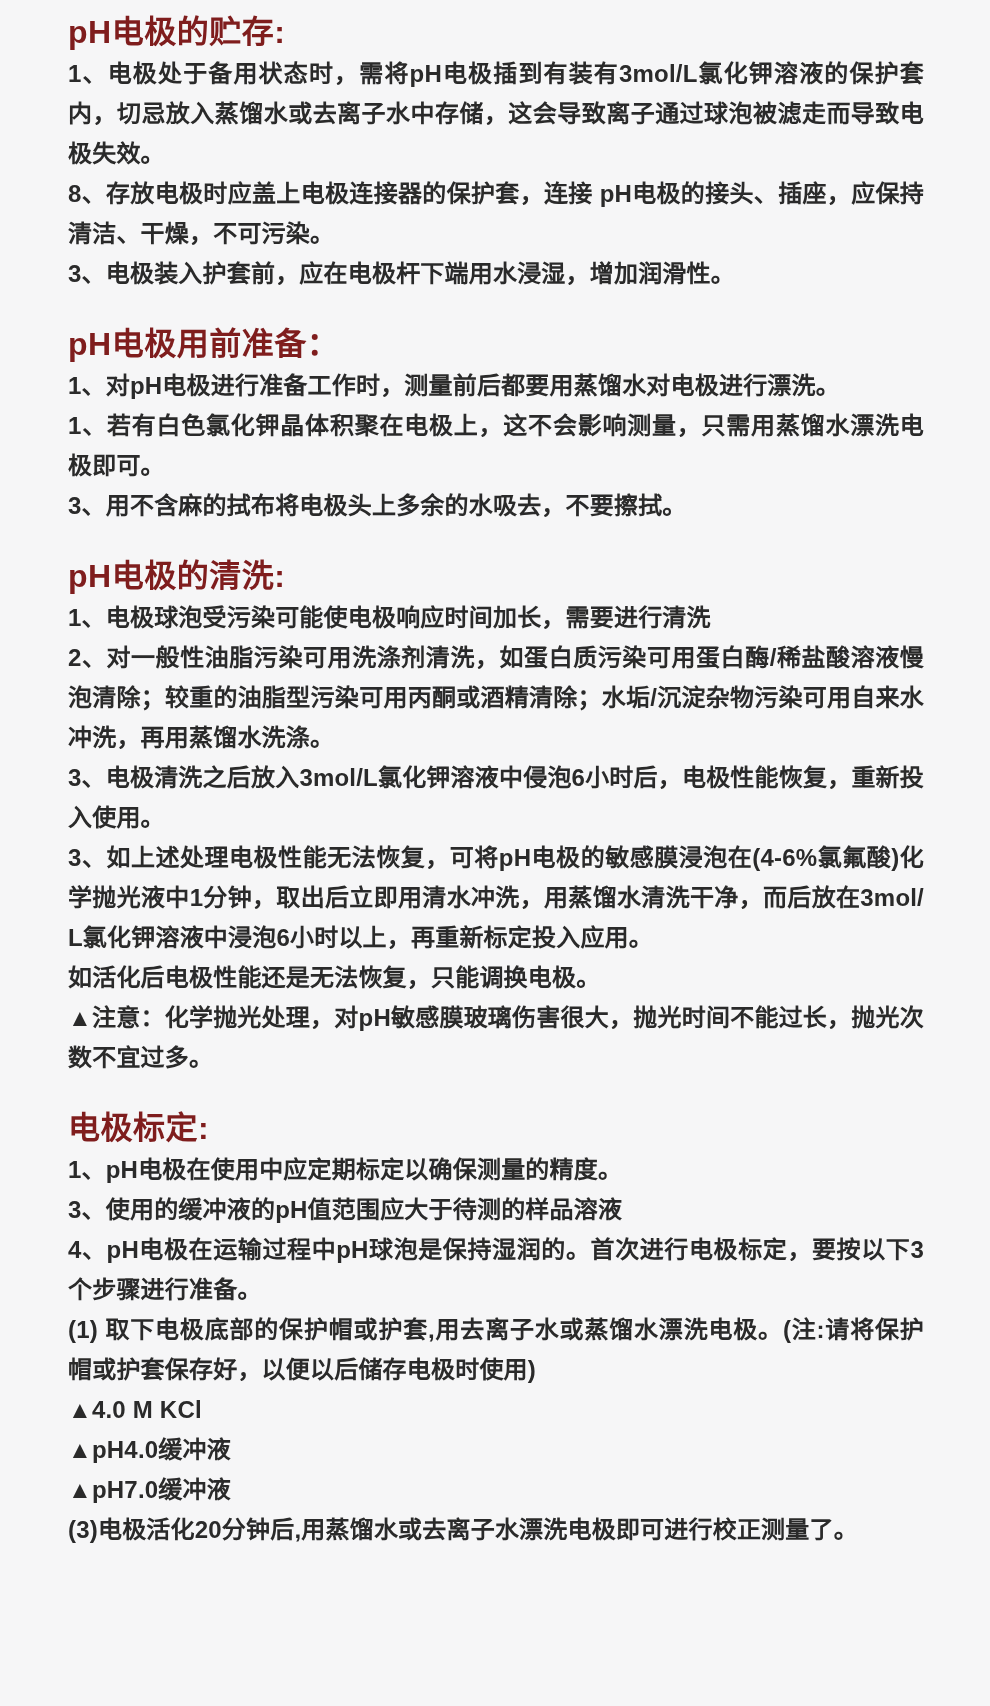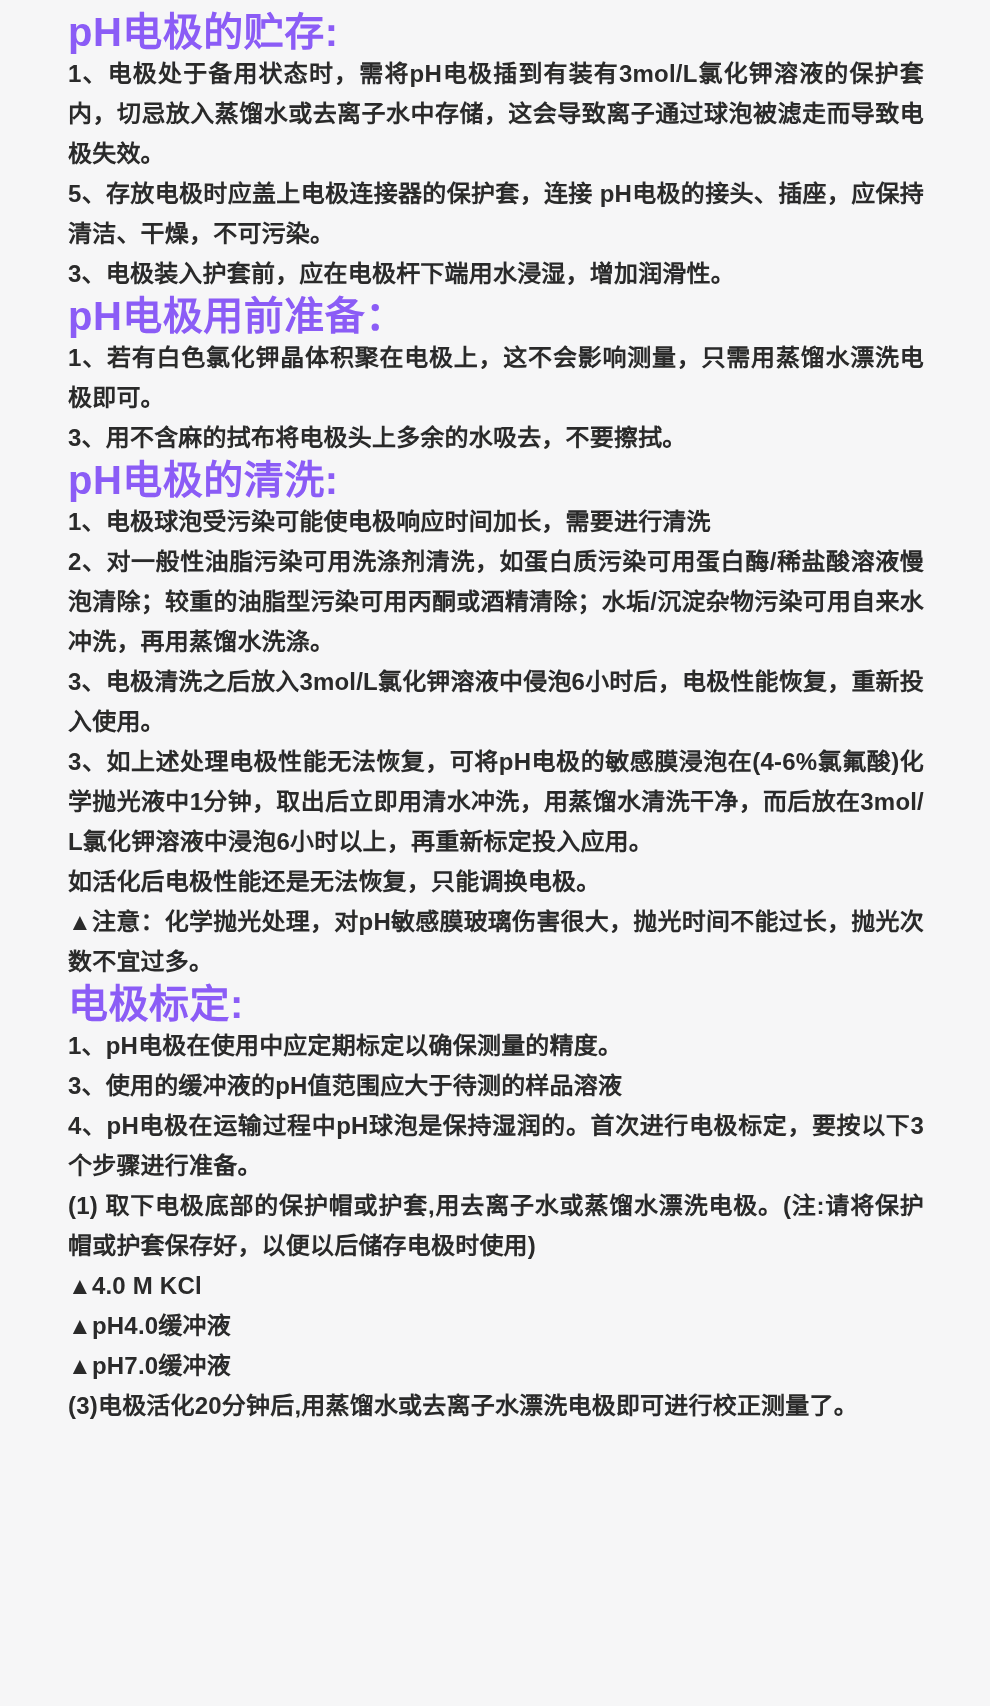--- a/index.html
+++ b/index.html
@@ -14,27 +14,28 @@
     color: #2a2a2a;
     box-sizing: border-box;
   }
   main.doc {
     box-sizing: border-box;
     width: 990px;
     min-height: 1706px;
     padding: 10px 66px 60px 68px;
   }
   section.doc-section + section.doc-section {
+    margin-top: 28px;
   }
   h2.section-title {
     margin: 0;
-    font-size: 40px;
+    font-size: 32px;
     line-height: 44px;
     font-weight: 700;
-    color: #8b5cf6;
+    color: #7f1d1d;
     letter-spacing: 0.5px;
   }
   p.para {
     margin: 0;
     font-size: 24px;
     line-height: 40px;
     font-weight: 700;
     color: #2a2a2a;
     text-align: justify;
     text-justify: inter-ideograph;
@@ -43,26 +44,27 @@
   }
 </style>
 </head>
 <body>
 
 <main class="doc">
 
   <section class="doc-section">
     <h2 class="section-title">pH电极的贮存:</h2>
     <p class="para">1、电极处于备用状态时，需将pH电极插到有装有3mol/L氯化钾溶液的保护套内，切忌放入蒸馏水或去离子水中存储，这会导致离子通过球泡被滤走而导致电极失效。</p>
-    <p class="para">5、存放电极时应盖上电极连接器的保护套，连接 pH电极的接头、插座，应保持清洁、干燥，不可污染。</p>
+    <p class="para">8、存放电极时应盖上电极连接器的保护套，连接 pH电极的接头、插座，应保持清洁、干燥，不可污染。</p>
     <p class="para">3、电极装入护套前，应在电极杆下端用水浸湿，增加润滑性。</p>
   </section>
 
   <section class="doc-section">
     <h2 class="section-title">pH电极用前准备：</h2>
+    <p class="para">1、对pH电极进行准备工作时，测量前后都要用蒸馏水对电极进行漂洗。</p>
     <p class="para">1、若有白色氯化钾晶体积聚在电极上，这不会影响测量，只需用蒸馏水漂洗电极即可。</p>
     <p class="para">3、用不含麻的拭布将电极头上多余的水吸去，不要擦拭。</p>
   </section>
 
   <section class="doc-section">
     <h2 class="section-title">pH电极的清洗:</h2>
     <p class="para">1、电极球泡受污染可能使电极响应时间加长，需要进行清洗</p>
     <p class="para">2、对一般性油脂污染可用洗涤剂清洗，如蛋白质污染可用蛋白酶/稀盐酸溶液慢泡清除；较重的油脂型污染可用丙酮或酒精清除；水垢/沉淀杂物污染可用自来水冲洗，再用蒸馏水洗涤。</p>
     <p class="para">3、电极清洗之后放入3mol/L氯化钾溶液中侵泡6小时后，电极性能恢复，重新投入使用。</p>
     <p class="para">3、如上述处理电极性能无法恢复，可将pH电极的敏感膜浸泡在(4-6%氯氟酸)化学抛光液中1分钟，取出后立即用清水冲洗，用蒸馏水清洗干净，而后放在3mol/L氯化钾溶液中浸泡6小时以上，再重新标定投入应用。</p>

